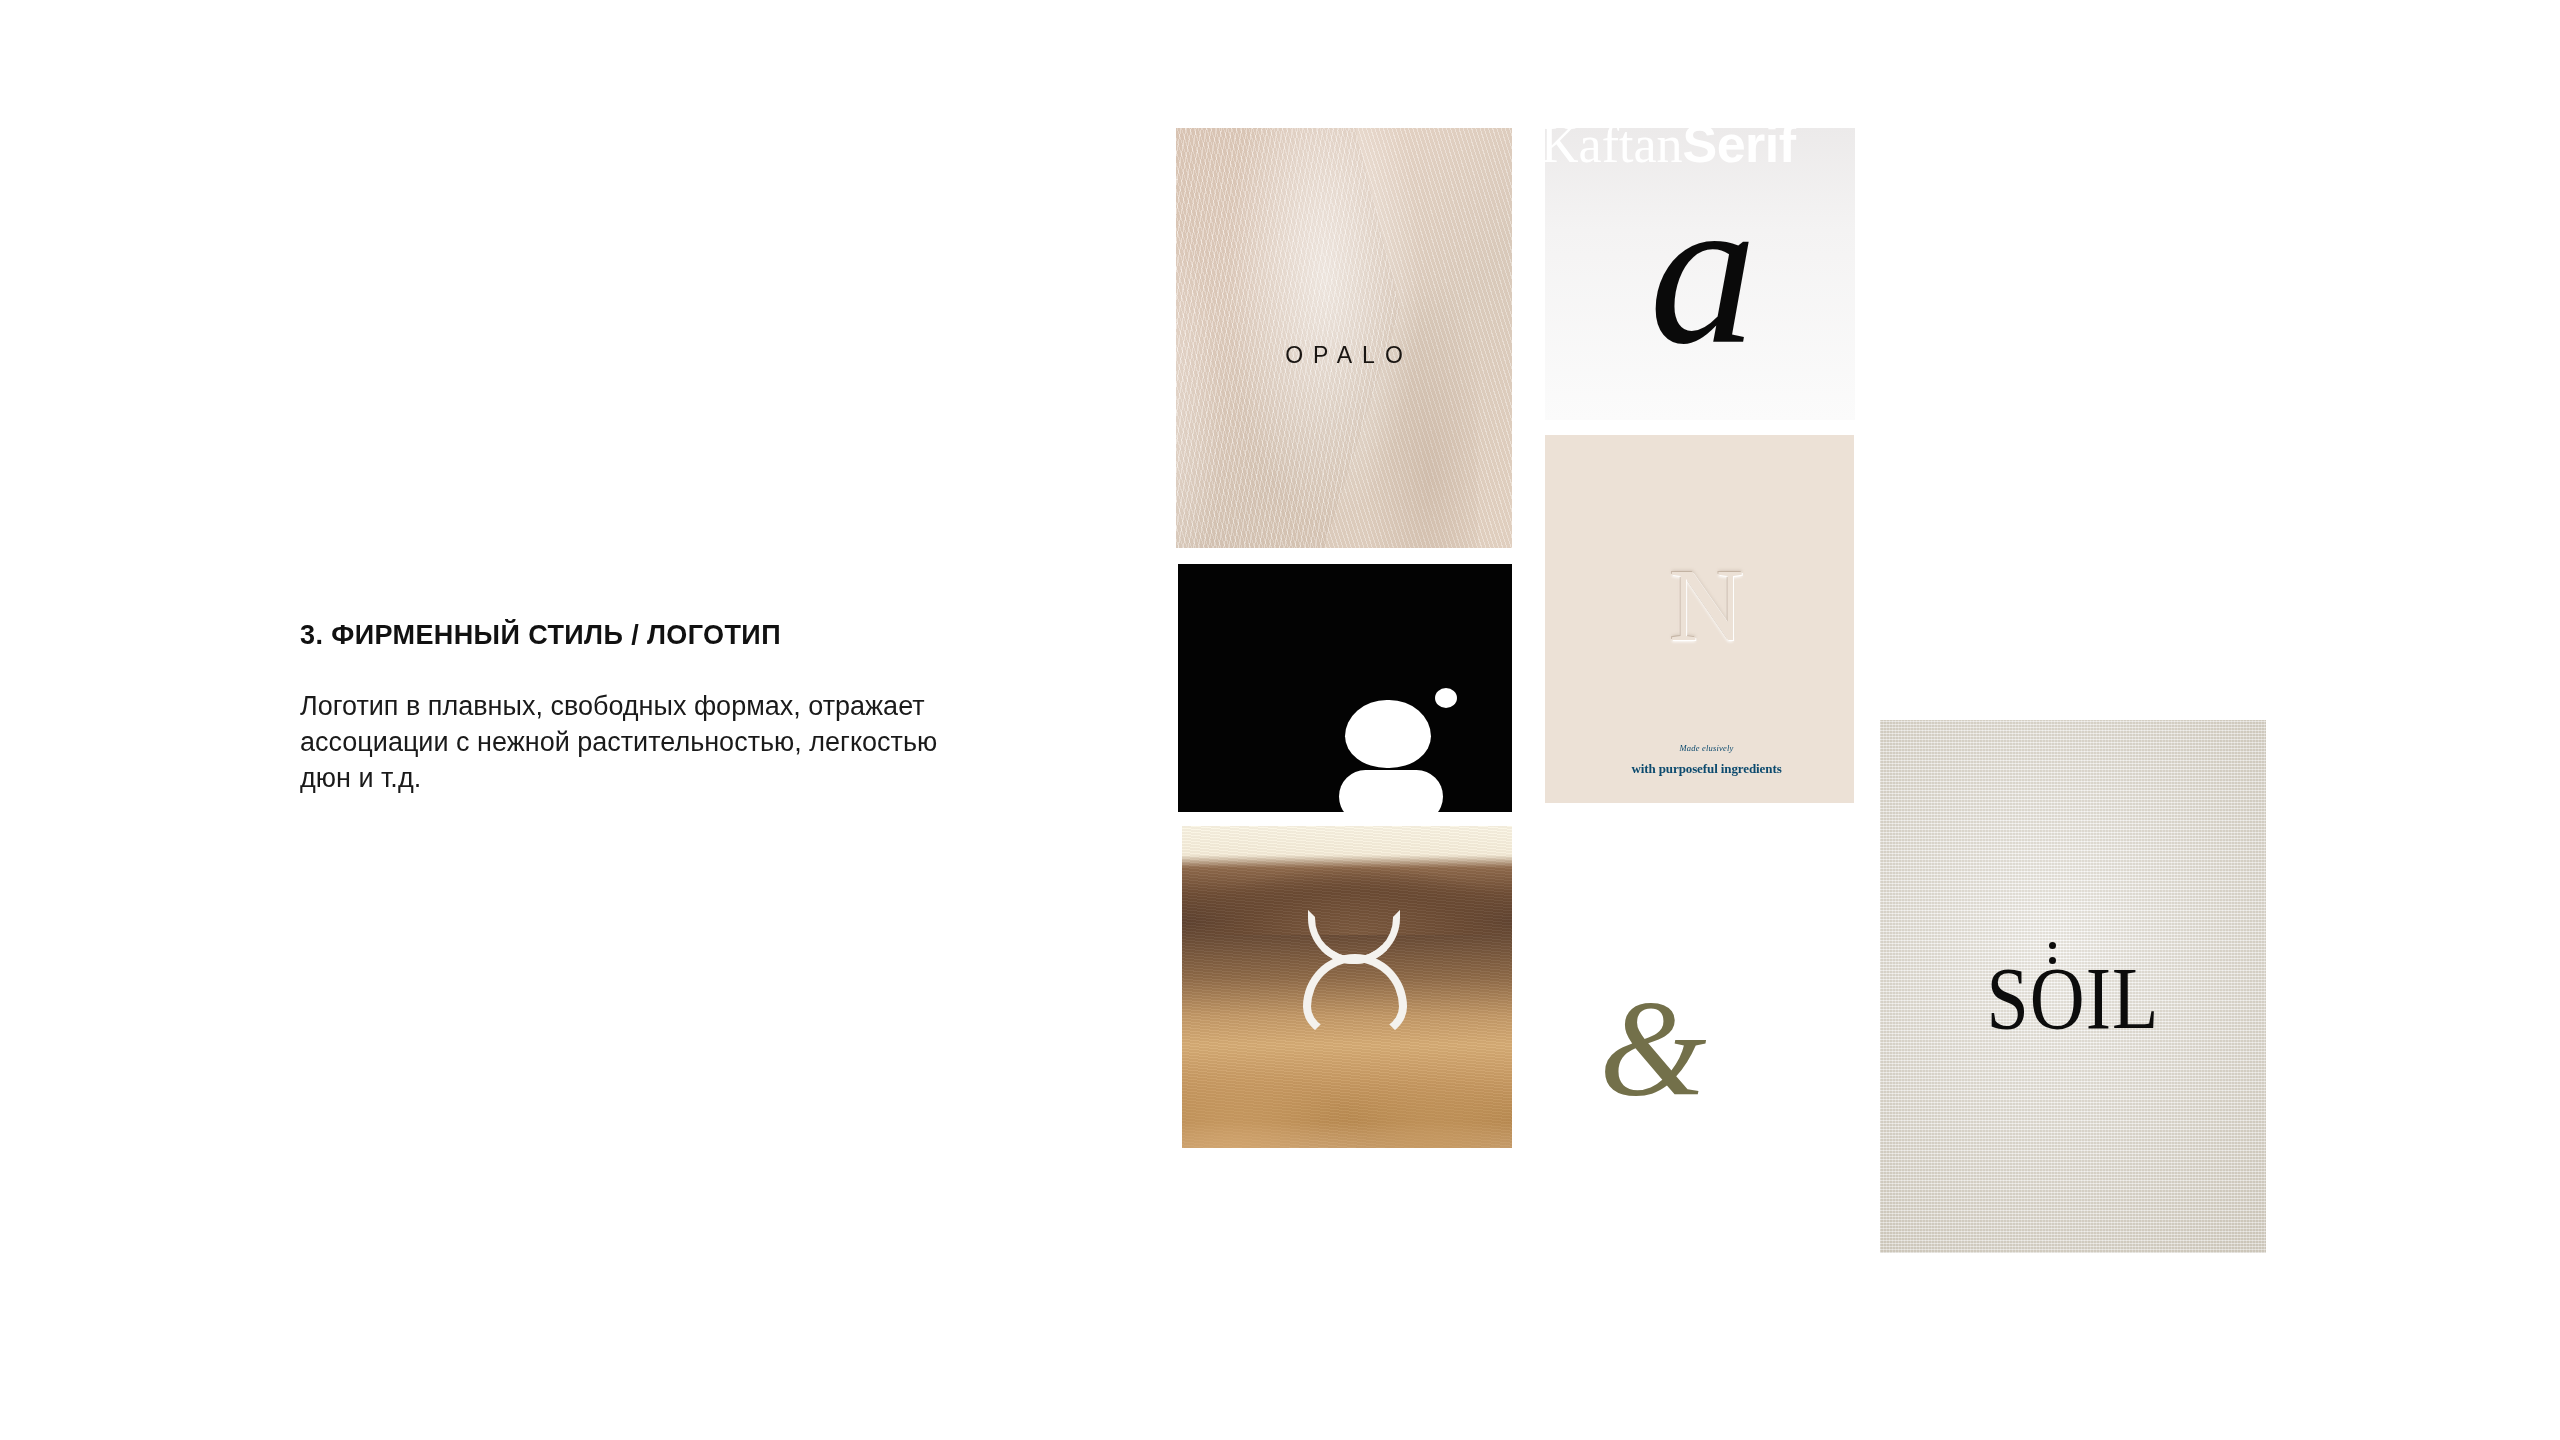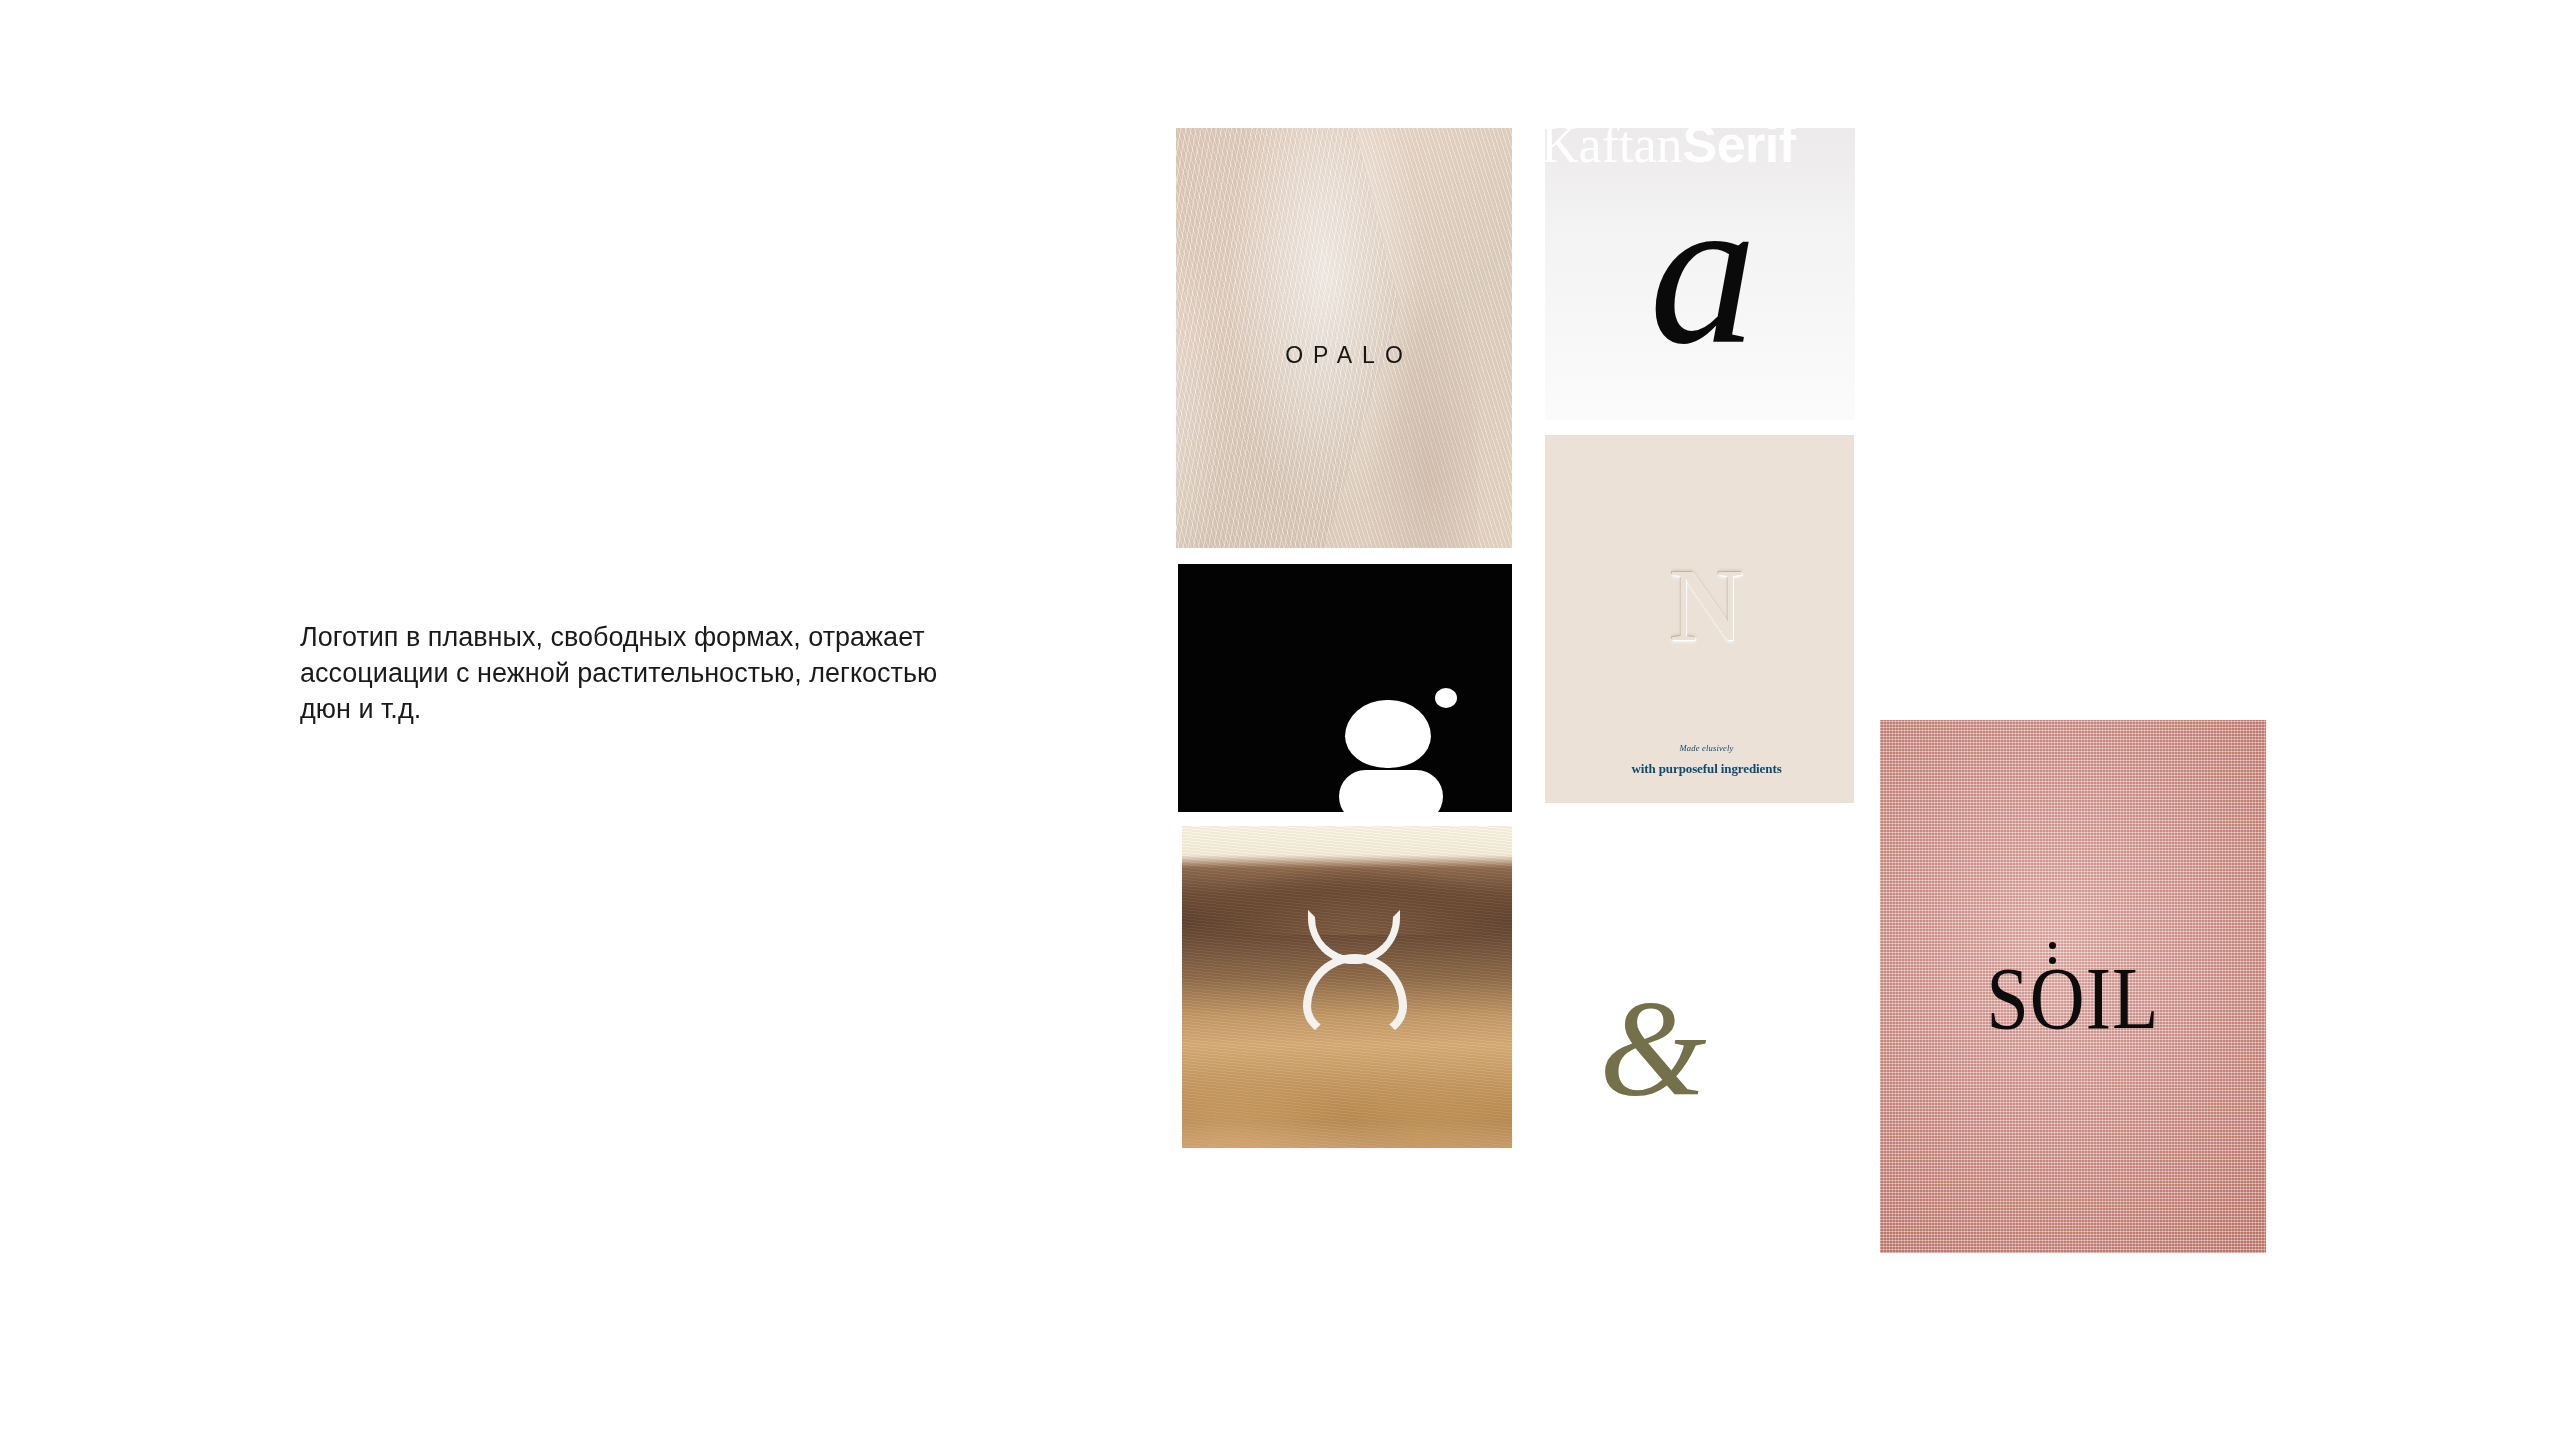--- a/index.html
+++ b/index.html
@@ -283,21 +283,21 @@
        1px 1px 0 rgba(255,255,255,.95),
       -1px -1px 0 rgba(150,145,136,.6),
        0 2px 4px rgba(255,255,255,.85),
        0 -2px 4px rgba(150,145,136,.4);
     letter-spacing:-26px;
   }
 
   
   .p-soil{
     left:704px;top:592px;width:386px;height:533px;
-    background:#b91c1c;
+    background:#e5e5e5;
   }
   .linen{
     position:absolute;inset:0;
     background:
       repeating-linear-gradient(0deg,
         rgba(255,255,255,.55) 0px,rgba(255,255,255,.55) 1px,
         rgba(196,186,165,.32) 1px,rgba(196,186,165,.32) 3px),
       repeating-linear-gradient(90deg,
         rgba(255,255,255,.5) 0px,rgba(255,255,255,.5) 1px,
         rgba(196,186,165,.28) 1px,rgba(196,186,165,.28) 3px);
@@ -323,20 +323,21 @@
   }
   .soil-dots i{
     display:block;width:7px;height:7px;border-radius:50%;
     background:#0c0c0c;margin-bottom:8px;
   }
 </style>
 </head>
 <body>
 
 <div class="text-block">
+  <h1 class="section-title">3. ФИРМЕННЫЙ СТИЛЬ / ЛОГОТИП</h1>
   <p class="section-body">Логотип в плавных, свободных формах, отражает ассоциации с нежной растительностью, легкостью дюн и т.д.</p>
 </div>
 
 <div class="moodboard">
 
   <div class="panel p-opalo">
     <div class="opalo-hatch"></div>
     <div class="opalo-hatch2"></div>
     <div class="opalo-swoosh"></div>
     <div class="opalo-word">OPALO</div>

